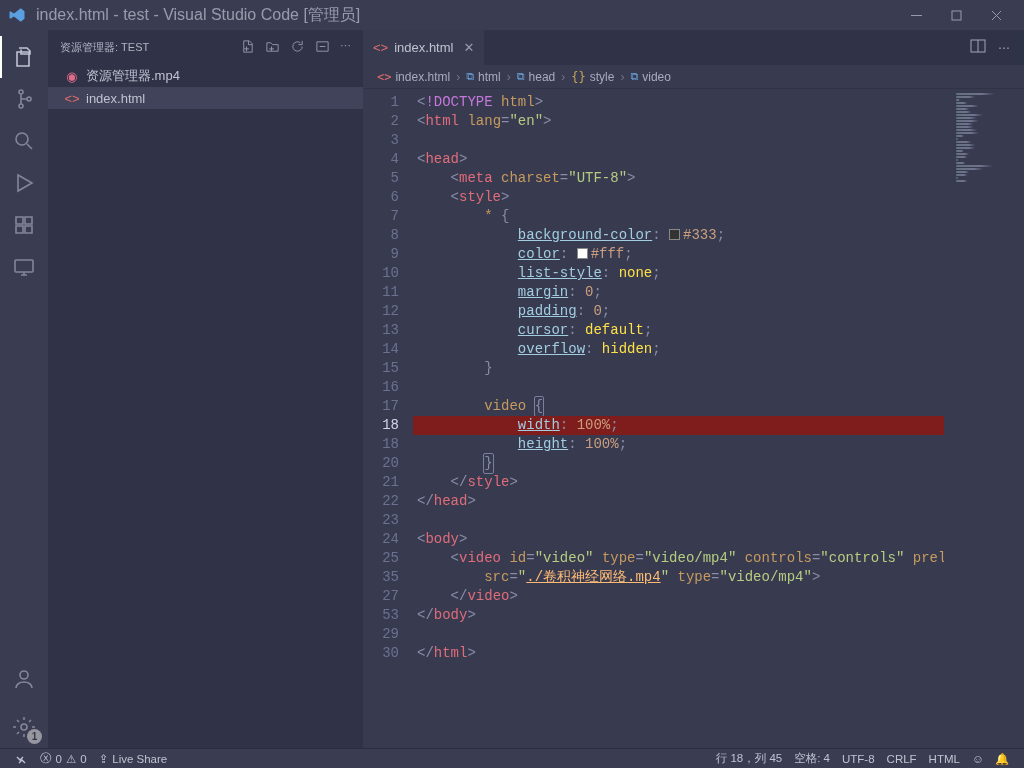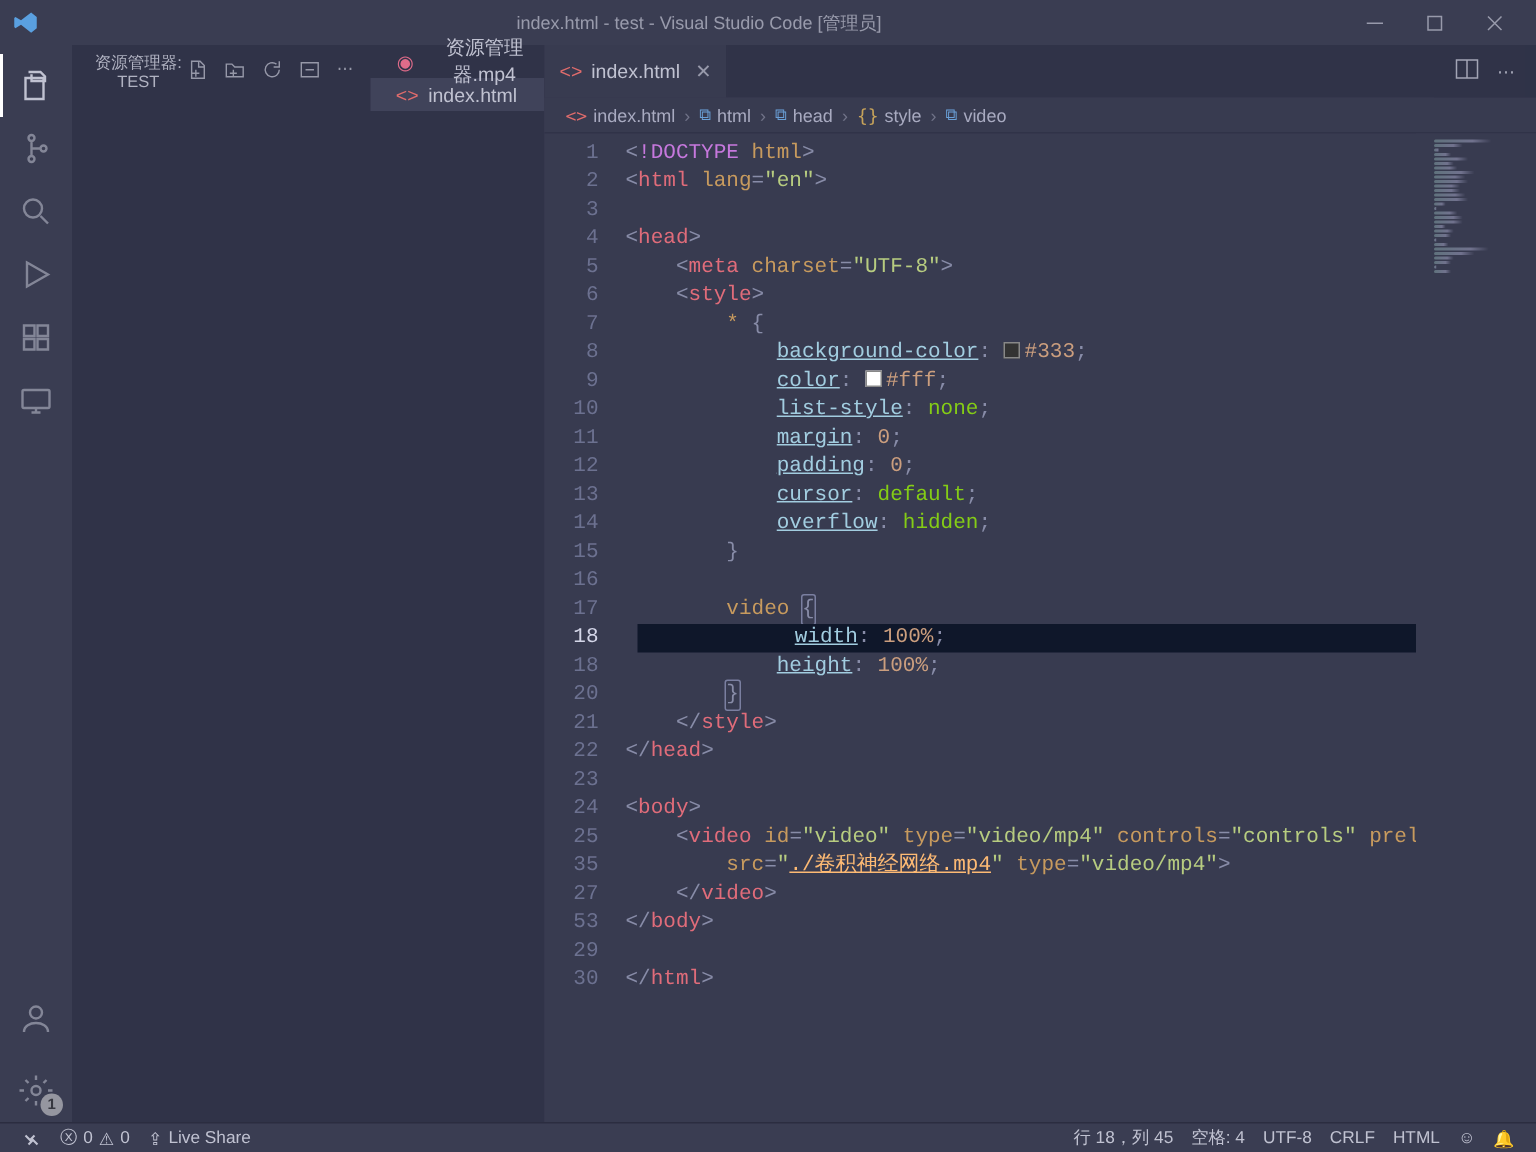--- a/index.html
+++ b/index.html
@@ -15,21 +15,21 @@
 .titlebar {
   height: 30px;
   background: #3a3d52;
   display: flex;
   align-items: center;
   padding: 0 8px;
 }
 .titlebar .logo { width: 18px; height: 18px; margin-right: 10px; display:flex; align-items:center; justify-content:center;}
 .titlebar .menu { display: flex; gap: 2px; }
 .titlebar .menu span { padding: 4px 7px; border-radius: 3px; cursor: default; font-size: 12px;}
-.titlebar .title { flex: 1; text-align: center; opacity: .7; font-size: 12px;}
+.titlebar .title { flex: 1; text-align: left; opacity: .7; font-size: 16px;}
 .win-controls { display: flex; gap: 0; }
 .win-controls div { width: 40px; height: 30px; display: flex; align-items: center; justify-content: center; opacity:.7;}
 
 .main { display: flex; height: 718px; }
 
 .activitybar {
   width: 48px;
   background: #3a3d52;
   display: flex;
   flex-direction: column;
@@ -52,21 +52,21 @@
   position: absolute; bottom: 4px; right: 6px;
   width: 15px; height: 15px; border-radius: 50%;
   background: #e0e0e0; color:#333;
   font-size: 10px; display:flex; align-items:center; justify-content:center;
   font-weight:600;
 }
 
 .sidebar {
   width: 315px;
   background: #303348;
-  display: flex; flex-direction: row; text-align: center;
+  display: flex; flex-direction: column;
 }
 .sidebar-header {
   height: 35px;
   display: flex; align-items: center;
   padding: 0 12px;
   font-size: 11px;
   color: #b0b2c1;
 }
 .sidebar-header .label { flex:1; }
 .sidebar-header .actions { display:flex; gap:10px; opacity:.8;}
@@ -133,29 +133,29 @@
 .gutter div { height: 19px; }
 .gutter .current { color:#d4d6e8; }
 .code {
   flex:1;
   padding-top: 4px;
   white-space: pre;
   color:#cdd0e3;
   position:relative;
 }
 .code .line { height:19px; padding-left:4px; position:relative;}
-.code .highlight-line { background:#0f172a;margin-left:12px; }
+.code .highlight-line { background:#7f1d1d; }
 .code .closebrace-hl { display:inline-block; border:1px solid #7a7fa0; border-radius:2px; margin:-1px; }
 .c-tag { color:#e06c7a; }
 .c-attr { color:#c79a5e; }
 .c-str { color:#b7cc80; }
 .c-punc { color:#888ca8; }
 .c-sel { color:#c79a5e; }
 .c-prop { color:#a2cde0;text-decoration:underline; }
-.c-val { color:#84cc16; }
+.c-val { color:#fde047; }
 .c-num { color:#cb9e7e; }
 .c-special { color:#c678dd; }
 .c-link { color:#fdba74; text-decoration:underline; }
 .colorbox { display:inline-block; width:11px; height:11px; border:1px solid #888; vertical-align:-1px; margin-right:3px;}
 
 .minimap {
   position:absolute; right:0; top:59px; bottom:0;
   width: 80px;
   background:#383b50;
 }

